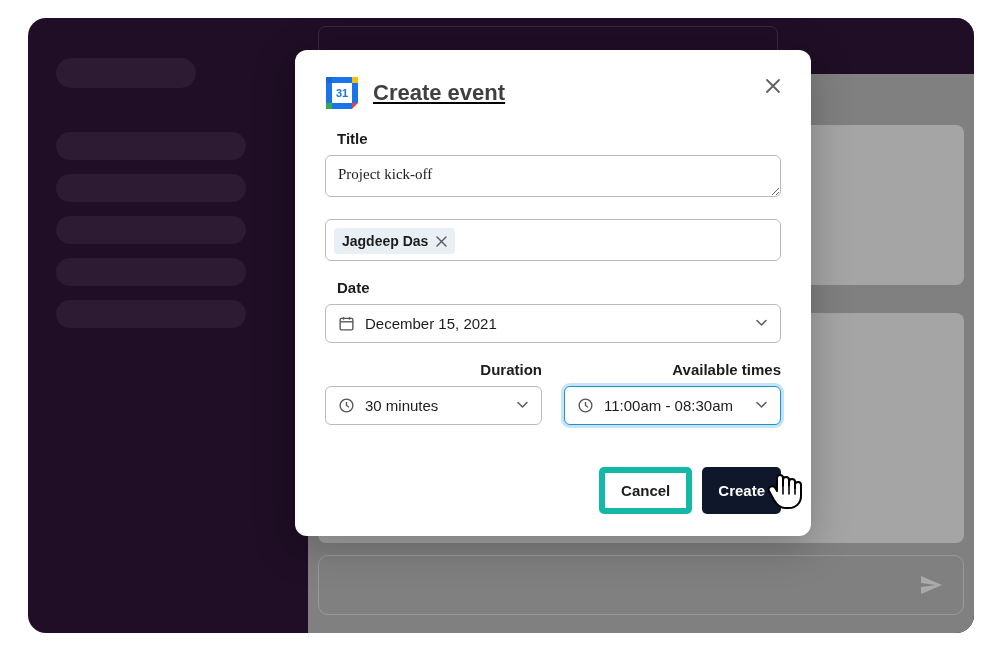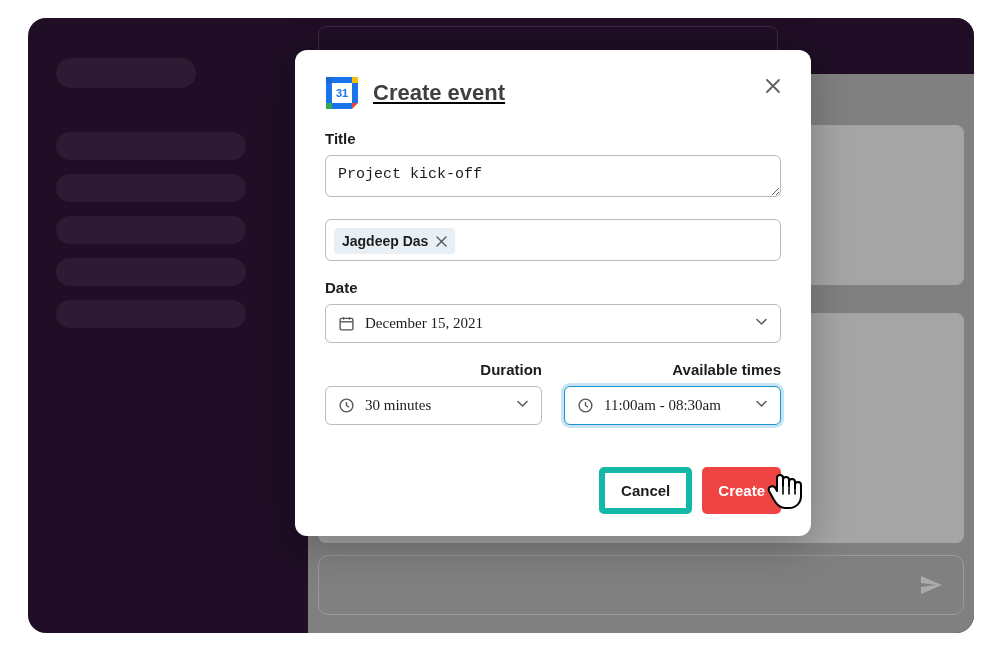--- a/index.html
+++ b/index.html
@@ -164,29 +164,30 @@
     }
     .form-group {
       margin-bottom: 18px;
     }
     .form-label {
       font-size: 15px;
       font-weight: 700;
       color: #1d1c1d;
       margin-bottom: 8px;
       display: block;
+      margin-left: 12px;
     }
     .text-input {
       width: 100%;
       border: 1px solid #bcbbbb;
       border-radius: 6px;
       padding: 10px 12px;
       font-size: 15px;
       color: #1d1c1d;
-      font-family: Liberation Mono, monospace;
+      font-family: Liberation Serif, serif;
       resize: both;
       min-height: 42px;
     }
     .guests-box {
       width: 100%;
       border: 1px solid #bcbbbb;
       border-radius: 6px;
       padding: 6px 8px;
       display: flex;
       gap: 8px;
@@ -217,21 +218,20 @@
       border-radius: 6px;
       padding: 10px 12px;
       font-size: 15px;
       color: #1d1c1d;
       display: flex;
       align-items: center;
       gap: 10px;
       cursor: pointer;
       position: relative;
       background: #fff;
-      font-family: Liberation Serif, serif;
     }
     .select-box.focused {
       border: 1px solid #1c92d1;
       box-shadow: 0 0 0 3px rgba(28,146,209,0.25);
     }
     .chevron {
       margin-left: auto;
       color: #616061;
     }
     .icon-small {
@@ -263,21 +263,21 @@
       cursor: pointer;
       border: none;
       font-family: inherit;
     }
     .btn-cancel {
       background: #fff;
       border: 6px solid #14b8a6;
       color: #1d1c1d;
     }
     .btn-create {
-      background: #ef4444;
+      background: #0f172a;
       color: #fff;
     }
     
     .cursor-hand {
       position: absolute;
       top: 468px;
       left: 763px;
       width: 44px;
       height: 44px;
       pointer-events: none;

